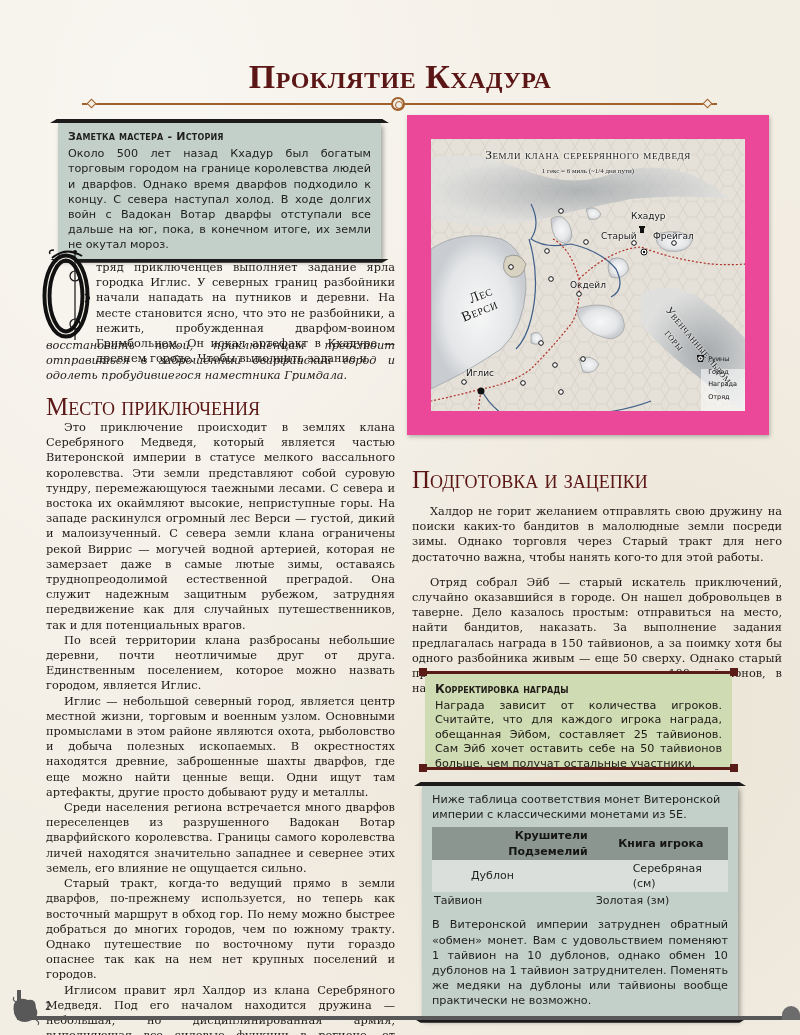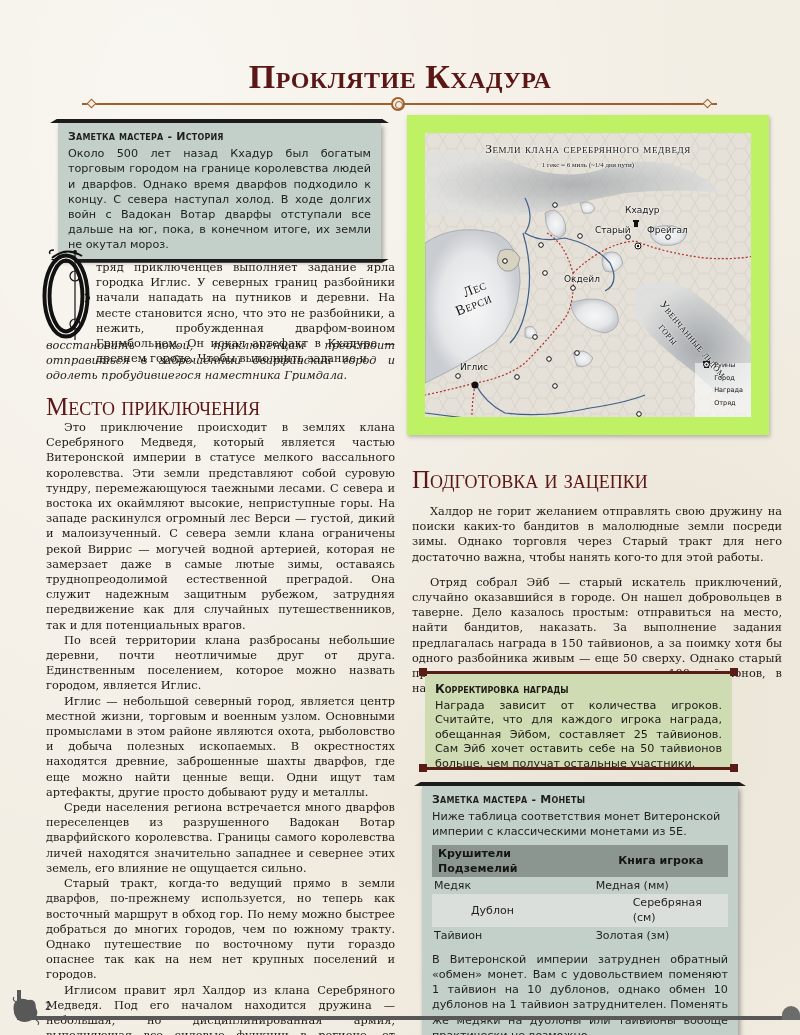--- a/index.html
+++ b/index.html
@@ -76,22 +76,22 @@
     color: #5b1616;
     font-variant: small-caps;
   }
   .h2-left { left: 46px; top: 393px; }
   .left-text { left: 46px; top: 420px; width: 349px; }
   .left-text p { text-indent: 18px; }
 
   
   .map {
     position: absolute; left: 407px; top: 115px; width: 362px; height: 320px;
-    background: #bef264;
-    padding: 18px;
+    background: #ec4899;
+    padding: 24px;
     box-shadow: 1px 2px 4px rgba(0,0,0,0.25);
   }
   .map-inner {
     position: relative; width: 100%; height: 100%;
     background: #e3dfd6;
     overflow: hidden;
   }
   .map svg { position: absolute; left: 0; top: 0; }
   .map-title {
     position: absolute; top: 8px; left: 0; width: 100%; text-align: center;
@@ -130,21 +130,21 @@
   .reward .bar.top { top: -2px; }
   .reward .bar.bot { bottom: -2px; }
   .reward .bar::before, .reward .bar::after { content: ""; position: absolute; top: -3px; width: 8px; height: 8px; background: #5a1c16; }
   .reward .bar::before { left: 0; }
   .reward .bar::after { right: 0; }
   .reward .n-title { font-weight: bold; font-size: 12px; font-variant: small-caps; margin-bottom: 2px; }
   .reward p { text-align: justify; }
 
   .note-coins { left: 422px; top: 786px; width: 316px; padding: 6px 10px 10px 10px; }
   .coin-table { width: 100%; border-collapse: collapse; margin: 5px 0 8px 0; font-size: 11px; }
-  .coin-table th { background: #8b9690; color: #151515; font-weight: bold; text-align: left; padding: 1px 6px; font-size: 11px; height: 16px; }
+  .coin-table th { background: #8b9690; color: #151515; font-weight: bold; text-align: right; padding: 1px 6px; font-size: 11px; height: 16px; }
   .coin-table th.c2 { text-align: center; }
   .coin-table td { padding: 1px 2px; height: 16px; }
   .coin-table tr.alt td { background: #dadfdc; padding-left: 39px; }
 
   
   .frame-left { position: absolute; left: 17px; top: 0; width: 4px; height: 1018px; background: #585858; }
   .frame-bottom { position: absolute; left: 17px; top: 1016px; width: 770px; height: 4px; background: #585858; }
   .corner-orn { position: absolute; left: 10px; top: 994px; width: 32px; height: 32px; }
   .corner-orn-r { position: absolute; left: 782px; top: 1006px; width: 18px; height: 14px; background: #6c6c6c; border-radius: 10px 10px 0 0; }
   .page-number { position: absolute; left: 45px; top: 1001px; font-family: "DejaVu Sans", sans-serif; font-size: 10px; color: #333; }
@@ -323,34 +323,29 @@
 </div>
 
 <div class="reward">
   <div class="bar top"></div>
   <div class="n-title">Корректировка награды</div>
   <p>Награда зависит от количества игроков. Считайте, что для каждого игрока награда, обещанная Эйбом, составляет 25 тайвионов. Сам Эйб хочет оставить себе на 50 тайвионов больше, чем получат остальные участники.</p>
   <div class="bar bot"></div>
 </div>
 
 <div class="note note-coins">
-  <div class="n-title">Заметка мастера - Монеты</div>
   <p style="text-align:left;">Ниже таблица соответствия монет Витеронской империи с классическими монетами из 5Е.</p>
   <table class="coin-table">
     <thead>
       <tr>
         <th>Крушители Подземелий</th>
         <th class="c2">Книга игрока</th>
       </tr>
     </thead>
     <tbody>
-      <tr>
-        <td>Медяк</td>
-        <td>Медная (мм)</td>
-      </tr>
       <tr class="alt">
         <td>Дублон</td>
         <td>Серебряная (см)</td>
       </tr>
       <tr>
         <td>Тайвион</td>
         <td>Золотая (зм)</td>
       </tr>
     </tbody>
   </table>

